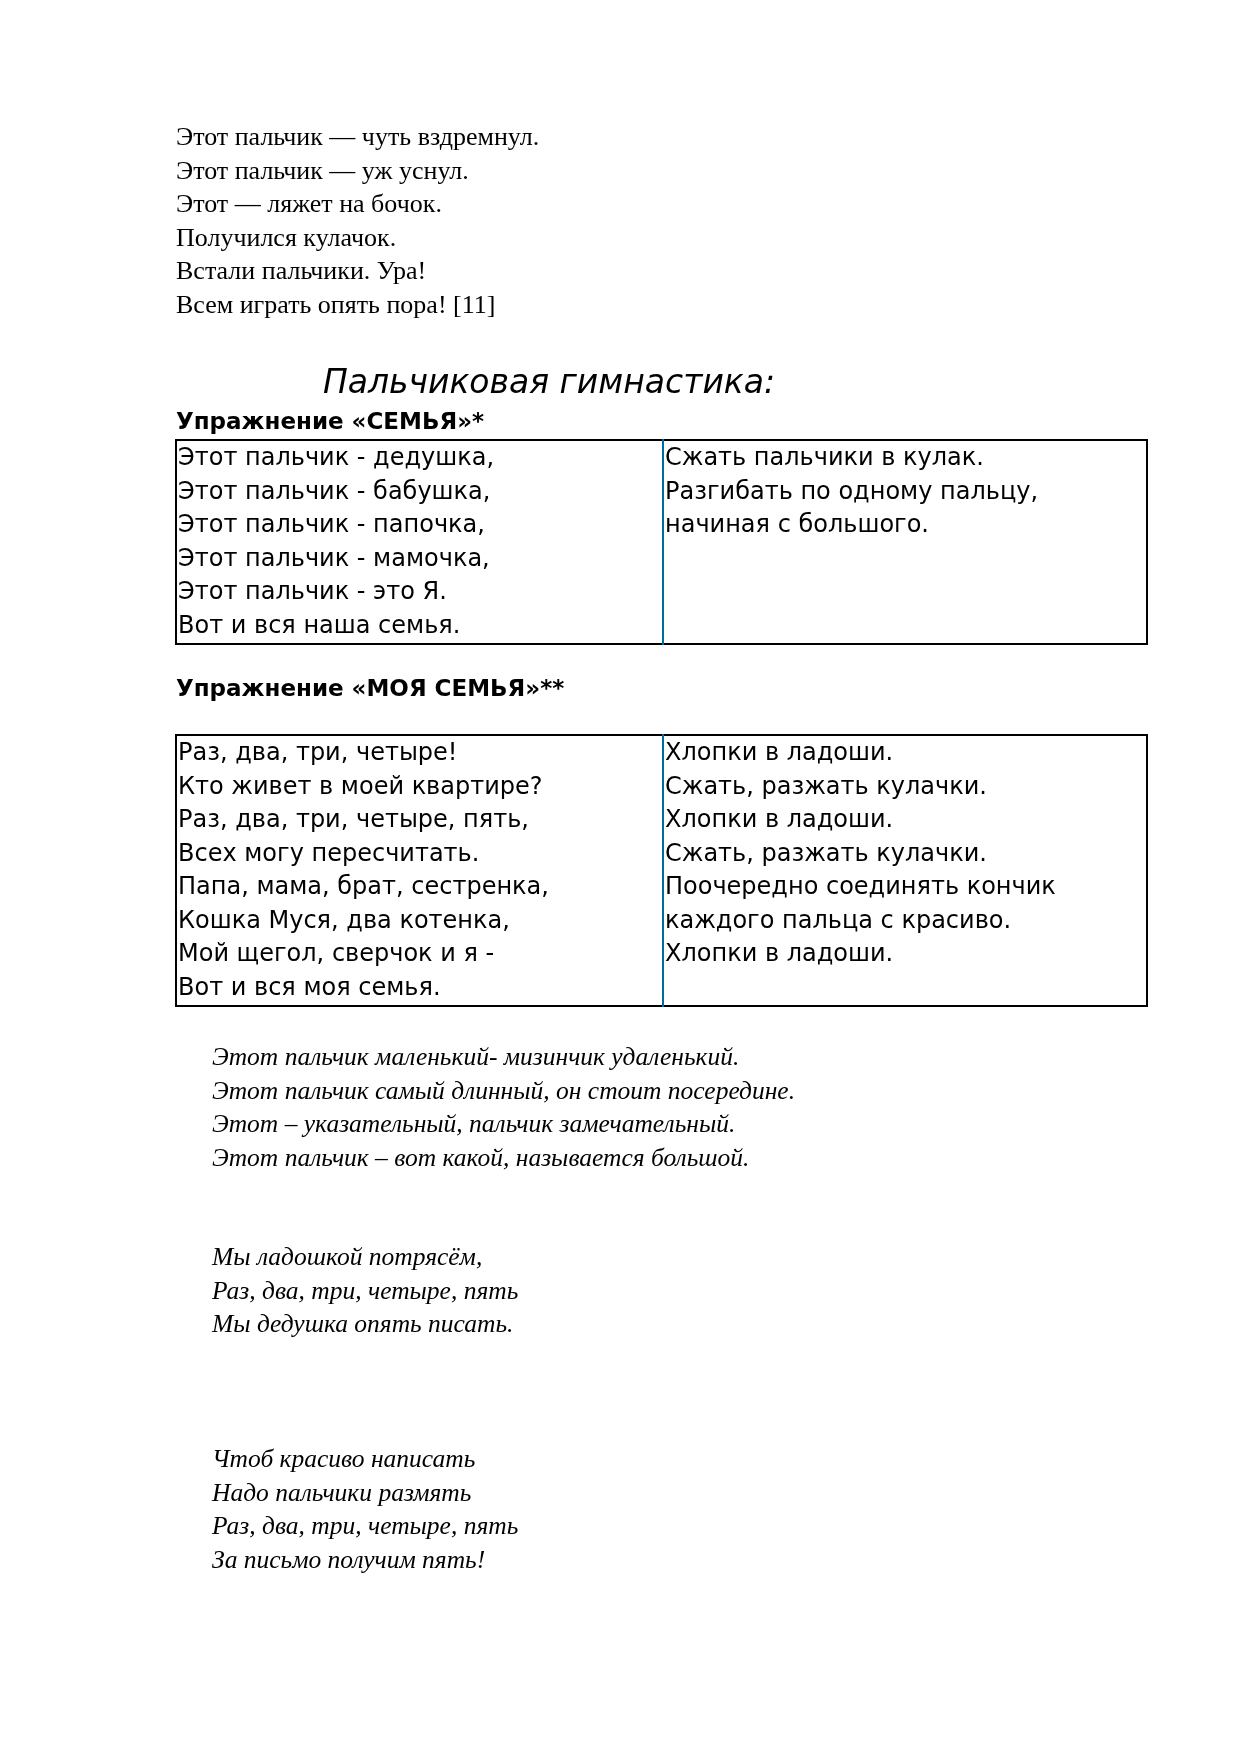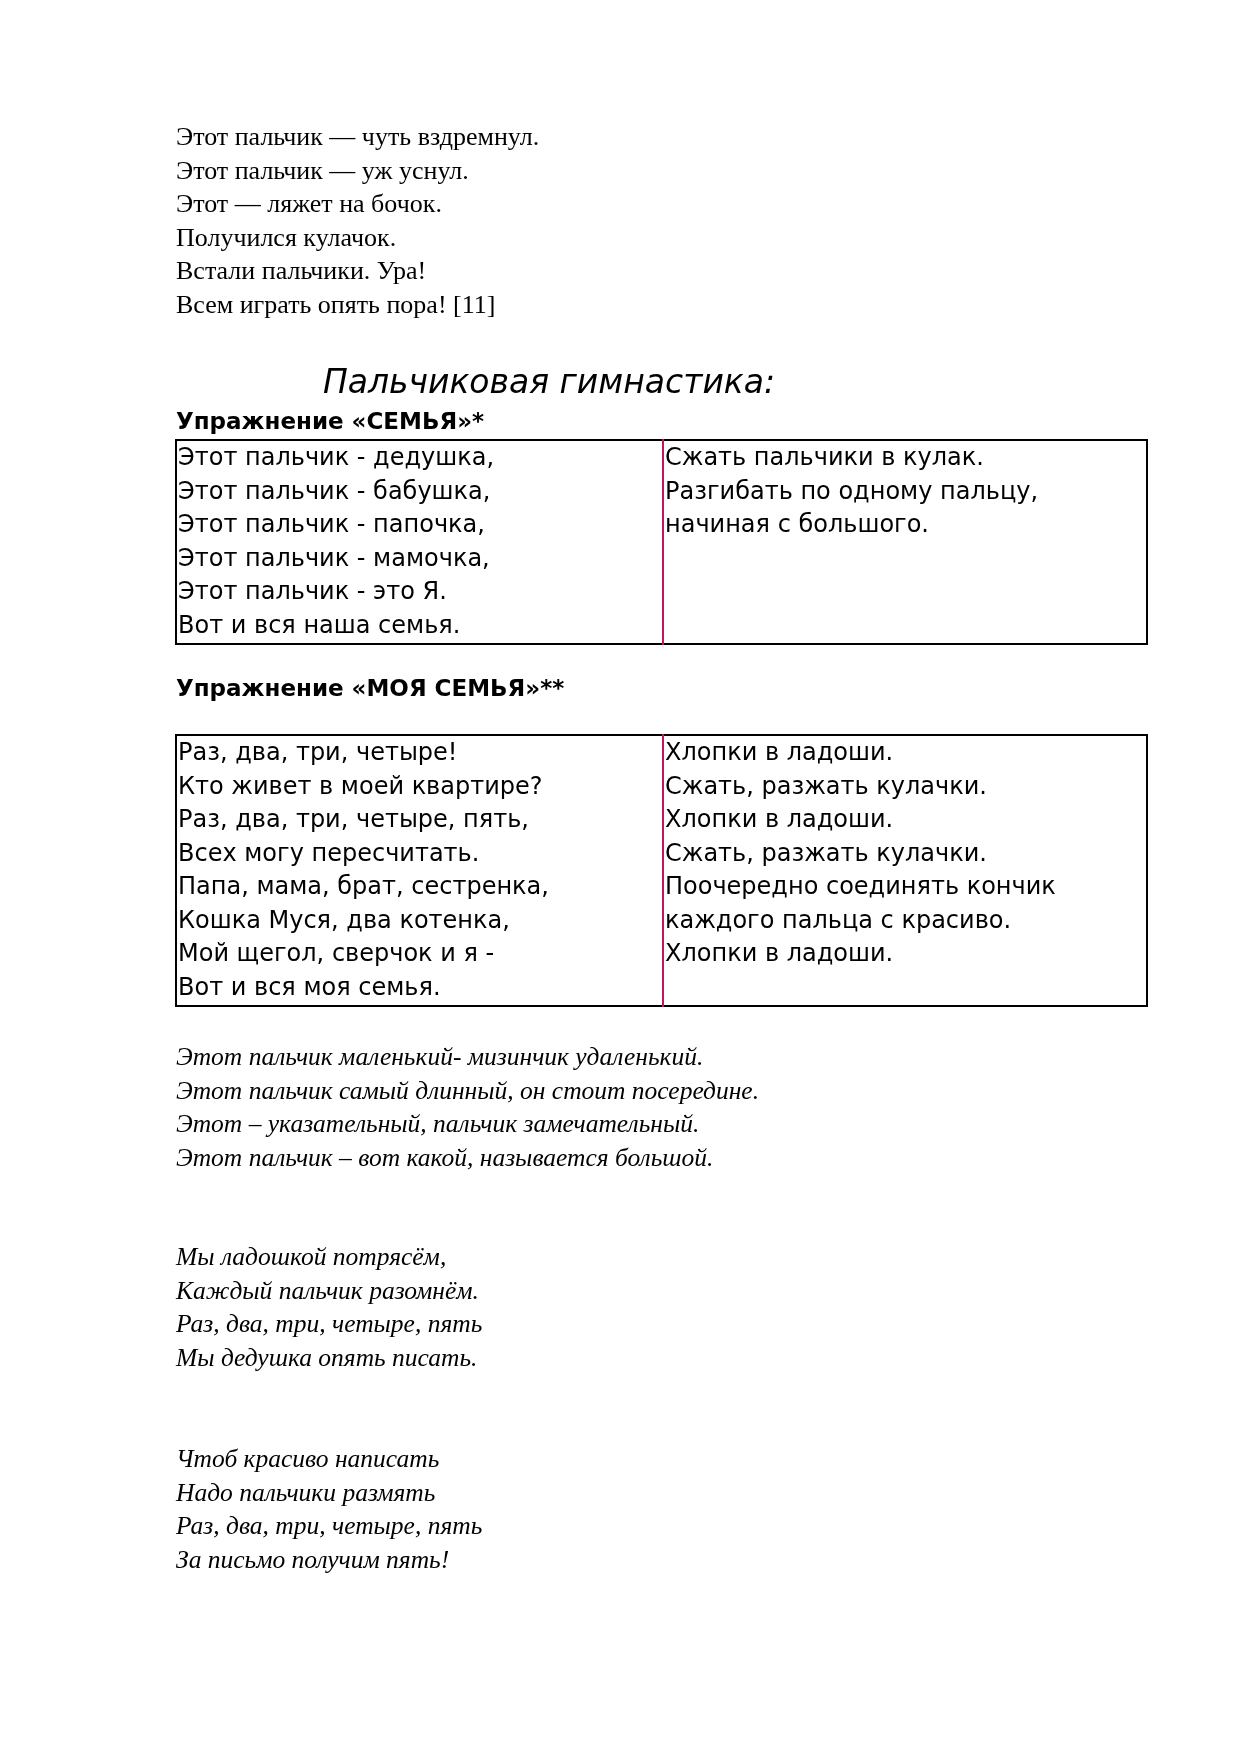--- a/index.html
+++ b/index.html
@@ -61,25 +61,26 @@
     .ex-table td {
       vertical-align: top;
       padding: 0 0 0 1px;
       font-family: "DejaVu Sans", sans-serif;
       font-size: 24px;
       line-height: 33.5px;
       white-space: nowrap;
     }
     .ex-table td.col-text {
       width: 484px;
-      border-right: 2px solid #be185d;
+      border-right: 2px solid #0369a1;
     }
     .italic-block .poem-line {
       font-style: italic;
       font-size: 25.5px;
+      margin-left: 36px;
     }
   </style>
 </head>
 <body>
 
 <div class="block serif poem-intro">
   <div class="poem-line">Этот пальчик — чуть вздремнул.</div>
   <div class="poem-line">Этот пальчик — уж уснул.</div>
   <div class="poem-line">Этот — ляжет на бочок.</div>
   <div class="poem-line">Получился кулачок.</div>
@@ -139,21 +140,20 @@
 
 <div class="block serif italic-block" style="top:1040px;">
   <div class="poem-line">Этот пальчик маленький- мизинчик удаленький.</div>
   <div class="poem-line">Этот пальчик самый длинный, он стоит посередине.</div>
   <div class="poem-line">Этот – указательный, пальчик замечательный.</div>
   <div class="poem-line">Этот пальчик – вот какой, называется большой.</div>
 </div>
 
 <div class="block serif italic-block" style="top:1240px;">
   <div class="poem-line">Мы ладошкой потрясём,</div>
-  <div class="poem-line">Каждый пальчик разомнём.</div>
   <div class="poem-line">Раз, два, три, четыре, пять</div>
   <div class="poem-line">Мы дедушка опять писать.</div>
 </div>
 
 <div class="block serif italic-block" style="top:1442px;">
   <div class="poem-line">Чтоб красиво написать</div>
   <div class="poem-line">Надо пальчики размять</div>
   <div class="poem-line">Раз, два, три, четыре, пять</div>
   <div class="poem-line">За письмо получим пять!</div>
 </div>

